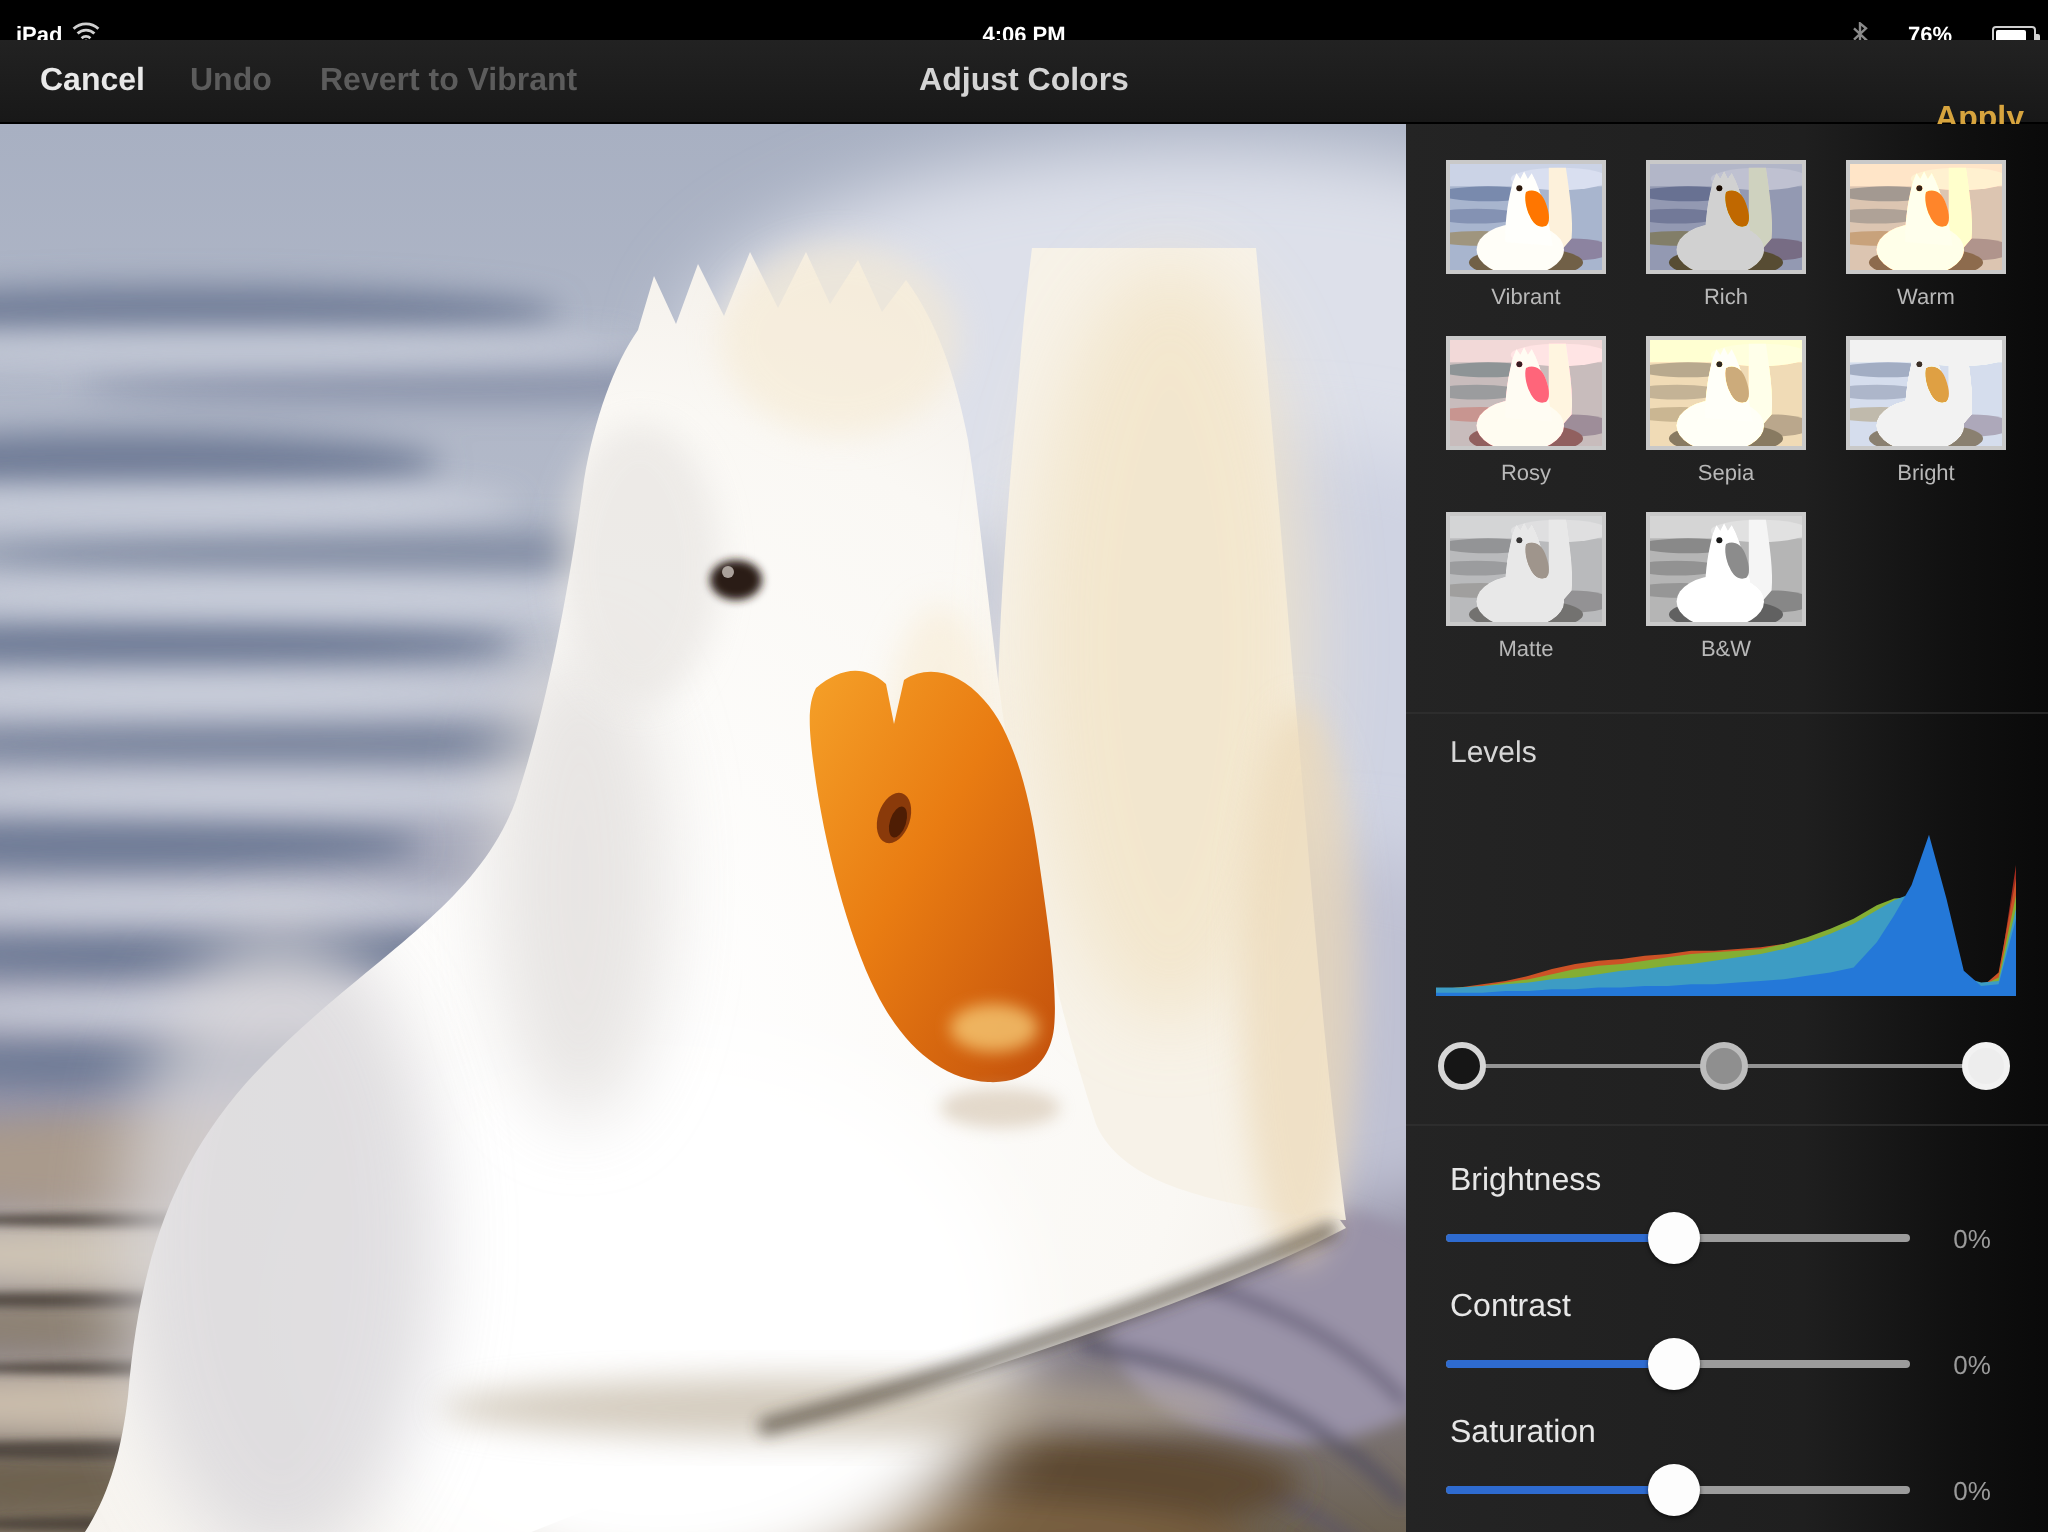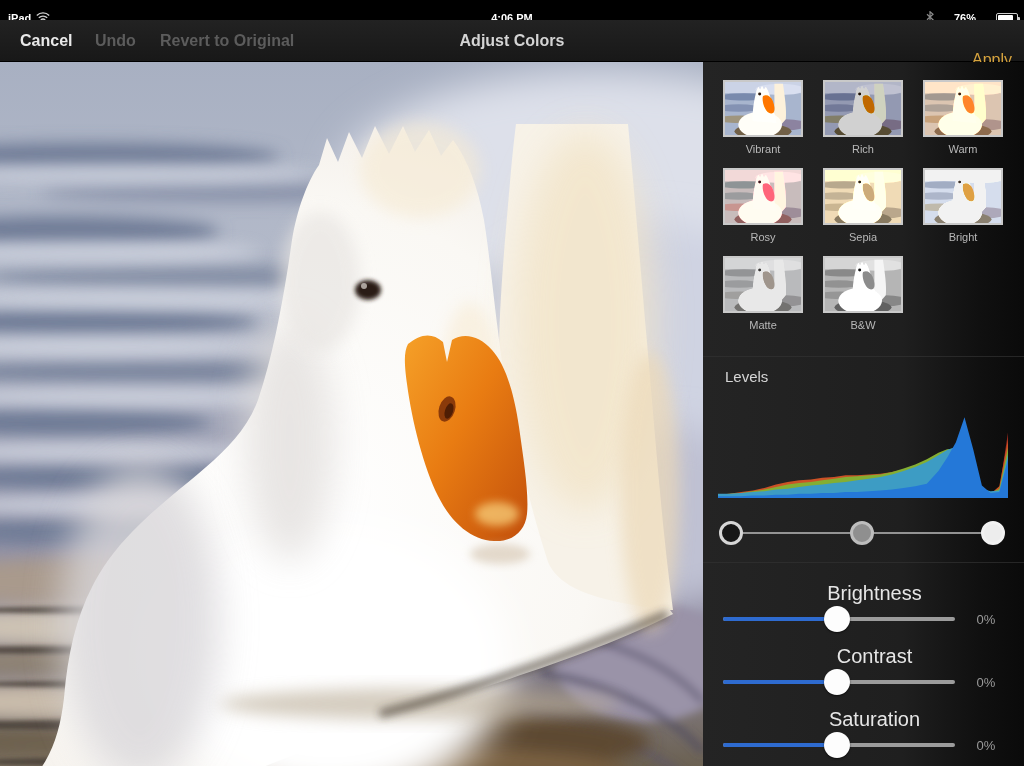--- a/index.html
+++ b/index.html
@@ -19,21 +19,21 @@
 
   
   .toolbar { position:absolute; top:20px; left:0; width:1024px; height:42px;
     background:linear-gradient(#222,#181818); border-bottom:1px solid #000;
     display:flex; align-items:center; font-size:16px; }
   .tb-btn { font-weight:bold; cursor:default; }
   .tb-cancel { position:absolute; left:20px; color:#e9e9e9; }
   .tb-undo { position:absolute; left:95px; color:#5c5c5c; }
   .tb-revert { position:absolute; left:160px; color:#5c5c5c; }
   .tb-title { position:absolute; left:0; right:0; text-align:center; color:#d4d4d4; font-weight:bold; }
-  .tb-apply { position:absolute; right:12px; font-weight:normal;margin-top:39px; }
+  .tb-apply { position:absolute; right:12px; font-weight:bold;margin-top:39px; }
 
   
   .photo { position:absolute; top:62px; left:0; width:703px; height:704px; background:#9aa2b4; }
   .photo svg { display:block; width:703px; height:704px; }
 
   
   .panel { position:absolute; top:62px; left:703px; width:321px; height:704px;
     background:linear-gradient(90deg,#242424 0%,#1f1f1f 62%,#101010 86%,#0a0a0a 100%); }
   .divider { position:absolute; left:0; right:0; height:1px; background:#323232; opacity:.7; }
 
@@ -59,21 +59,21 @@
 
   .levels-slider { position:absolute; top:458px; left:28px; width:262px; height:26px; }
   .levels-track { position:absolute; left:0; right:0; top:12px; height:2px; background:#a8a8a8; opacity:.85; }
   .lv-handle { position:absolute; top:1px; width:24px; height:24px; border-radius:50%; cursor:pointer; }
   .lv-hollow { background:#161616; border:3px solid #d6d6d6; }
   .lv-gray   { background:#8f8f8f; border:3px solid #bdbdbd; }
   .lv-white  { background:#ededed; border:3px solid #f2f2f2; }
 
   .adjustments { position:absolute; top:508px; left:0; right:0; padding:12px 0 0 0; }
   .adj-row { margin-bottom:13px; }
-  .adj-label { margin-left:22px; font-size:20px; color:#e6e6e6; height:18px; margin-bottom:6px;text-align:center; }
+  .adj-label { margin-left:22px; font-size:16px; color:#e6e6e6; height:18px; margin-bottom:6px; }
   .adj-slider-row { display:flex; align-items:center; height:26px; margin-left:20px; }
   .adj-track { position:relative; width:232px; height:26px; }
   .adj-track .rail { position:absolute; top:11px; left:0; width:100%; height:4px; border-radius:2px; background:#9c9c9c; }
   .adj-track .fillbar { position:absolute; top:11px; left:0; height:4px; border-radius:2px; }
   .adj-track .knob { position:absolute; top:0; width:26px; height:26px; border-radius:50%;
     background:#fdfdfd; box-shadow:0 1px 2px rgba(0,0,0,.6); cursor:pointer; }
   .adj-value { width:62px; text-align:center; font-size:13px; color:#9a9a9a; }
 </style>
 </head>
 <body>
@@ -103,21 +103,21 @@
       <span class="batt">
         <span class="fill" id="battFill" style="width: 76%;"></span>
           <span class="nub"></span>
       </span>
     </div>
   </div>
 
   <div class="toolbar">
     <span class="tb-btn tb-cancel">Cancel</span>
     <span class="tb-btn tb-undo">Undo</span>
-    <span class="tb-btn tb-revert">Revert to Original</span>
+    <span class="tb-btn tb-revert">Revert to Vibrant</span>
     <span class="tb-title">Adjust Colors</span>
     <span class="tb-btn tb-apply" id="applyBtn" style="color: rgb(215, 164, 62);">Apply</span>
   </div>
 
   <div class="photo">
     <svg viewBox="0 0 703 704" preserveAspectRatio="none">
       <defs>
         <linearGradient id="waterG" x1="0" y1="0" x2="0" y2="1">
           <stop offset="0" stop-color="#a8b0c2"></stop>
             <stop offset="0.35" stop-color="#b6bccb"></stop>

